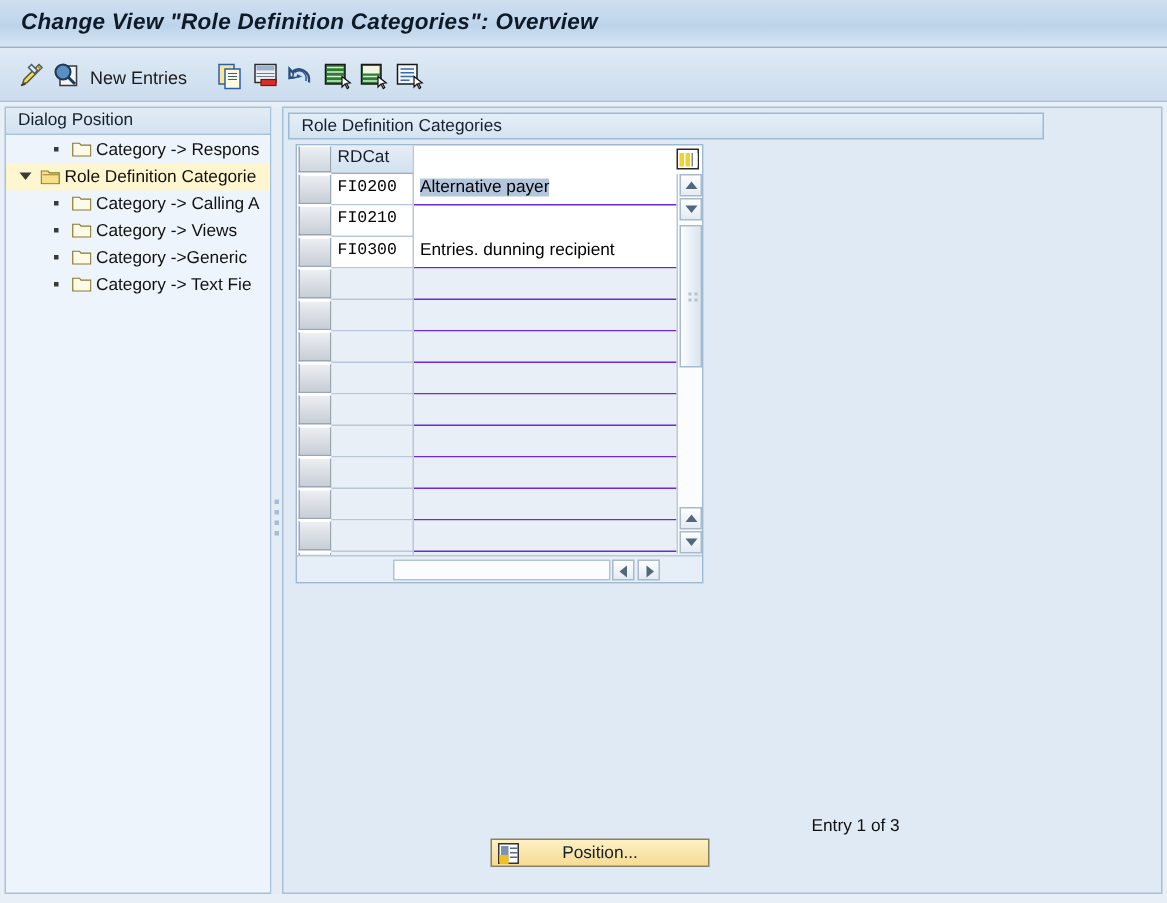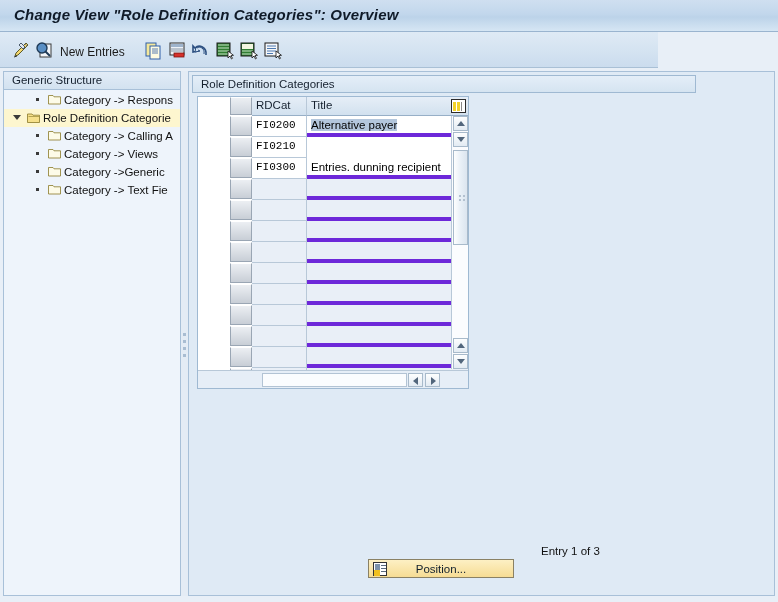--- a/index.html
+++ b/index.html
@@ -20,21 +20,21 @@
     box-sizing:border-box;
   }
   .titlebar .ttxt{
     position:absolute;left:14px;top:6px;
     font-size:15px;font-weight:bold;font-style:italic;
     color:#0f1a28;letter-spacing:.2px;white-space:nowrap;
   }
 
   
   .toolbar{
-    position:absolute;left:0;top:32px;width:658px;height:36px;
+    position:absolute;left:0;top:32px;width:778px;height:36px;
     background:linear-gradient(to bottom,#dfeaf5 0%,#d4e3f1 55%,#cbdcee 100%);
     border-bottom:1px solid #a9c0d6;
     box-sizing:border-box;
     padding-left:20px;
   }
   .tb-ico{position:absolute;top:8px;width:20px;height:20px;cursor:pointer;}
   .newentries{
     position:absolute;left:60px;top:13px;font-size:12px;color:#1b1b1b;white-space:nowrap;cursor:pointer;
   }
   .watermark{
@@ -91,37 +91,37 @@
     background:linear-gradient(to bottom,#e4eef8,#d5e4f1);
     border:1px solid #9fb9d2;box-sizing:border-box;
     font-size:11.5px;color:#15202e;padding:2px 0 0 8px;white-space:nowrap;
   }
 
   
   .grid{
     position:absolute;left:8px;top:24px;width:272px;height:293px;
     background:#fff;border:1px solid #9fb9d2;box-sizing:border-box;
   }
-  .grid-scroll{position:absolute;left:0;top:0;right:0;bottom:0;overflow:hidden;margin-left:31px;}
+  .grid-scroll{position:absolute;left:0;top:0;right:0;bottom:0;overflow:hidden;}
   .gr{position:relative;height:21px;box-sizing:border-box;display:flex;}
   .gr .selbox{
     width:22px;height:20px;flex:0 0 22px;
     background:linear-gradient(to bottom,#eceff3,#c8ced6);
     border:1px solid #9aa6b4;border-top:1px solid #fff;box-sizing:border-box;
     margin:0 0 0 1px;cursor:pointer;
   }
   .gr .c-rdcat{
     width:55px;flex:0 0 55px;box-sizing:border-box;
     border-right:1px solid #b8c8d8;border-bottom:1px solid #b8c8d8;
     font-family:"Liberation Mono", monospace;font-size:11px;
     padding:3px 0 0 4px;background:#fff;white-space:nowrap;
   }
   .gr .c-title{
     flex:1 1 auto;box-sizing:border-box;
-    border-bottom:4px solid #6d28d9;
+    border-bottom:1px solid #6d28d9;
     font-size:11.5px;padding:3px 0 0 4px;background:#fff;white-space:nowrap;overflow:hidden;
   }
   .gr.hdr{height:19px;}
   .gr.hdr .selbox{
     height:18px;background:linear-gradient(to bottom,#eceff3,#cfd6de);
   }
   .gr.hdr .c-rdcat,.gr.hdr .c-title{
     background:linear-gradient(to bottom,#e6eef7,#d2e1ef);
     border-bottom:1px solid #97afc7;
     font-family:"Liberation Sans", sans-serif;font-size:11.5px;color:#15202e;
@@ -178,21 +178,21 @@
   }
   .hsb .hb .ar{position:absolute;top:3px;width:0;height:0;
     border-top:4px solid transparent;border-bottom:4px solid transparent;}
   .hsb .hb .ar.l{left:4px;border-right:5px solid #52667c;}
   .hsb .hb .ar.r{left:5px;border-left:5px solid #52667c;}
 
   
   .pos-btn{
     position:absolute;left:138px;top:487px;width:146px;height:19px;
     background:linear-gradient(to bottom,#fdf0c4,#f6dc94);
-    border:1px solid #8a8164;box-sizing:border-box;cursor:pointer;margin-left:41px;
+    border:1px solid #8a8164;box-sizing:border-box;cursor:pointer;
   }
   .pos-btn .plabel{
     position:absolute;left:0;right:0;top:3px;text-align:center;
     font-size:11.5px;color:#12202d;
   }
   .pos-ico{
     position:absolute;left:4px;top:2px;width:14px;height:14px;
     background:#fff;border:1px solid #333;box-sizing:border-box;
   }
   .pos-ico b{position:absolute;left:1px;top:1px;width:5px;height:10px;background:#7d92ab;display:block;}
@@ -265,21 +265,21 @@
       <rect x="2" y="3" width="13" height="13" fill="#f4f7fa" stroke="#1a1a1a" stroke-width="1"></rect>
       <path d="M4 6h9M4 8.5h9M4 11h9M4 13.5h6" stroke="#3a6aa8" stroke-width=".9"></path>
       <path d="M13 11 L13 18 L15 16 L16.5 19 L17.5 18.3 L16 15.6 L18.5 15.3 Z" fill="#fff" stroke="#111" stroke-width=".8"></path>
     </svg>
 
     <div class="wm-ring"></div>
     <div class="watermark">www.tutorialkart.com</div>
   </div>
 
   <div class="tree-panel">
-    <div class="tree-head">Generic Structure</div>
+    <div class="tree-head">Dialog Position</div>
     <div class="tree-body">
 
       <div class="tnode child">
         <span class="bullet"></span>
         <svg class="folder" viewBox="0 0 13 11">
           <path d="M0.5 1.5 L5 1.5 L6 2.8 L12.5 2.8 L12.5 10 L0.5 10 Z" fill="#fdfbe8" stroke="#8a7a2a" stroke-width=".8"></path>
         </svg>
         <span class="tlabel">Category -&gt; Respons</span>
       </div>
 
@@ -337,21 +337,20 @@
   <div class="main-panel">
 
     <div class="group-head">Role Definition Categories</div>
 
     <div class="grid">
       <div class="grid-scroll">
 
         <div class="gr hdr">
           <div class="selbox"></div>
           <div class="c-rdcat">RDCat</div>
-          <div class="c-title">Title</div>
         </div>
 
         <div class="gr">
           <div class="selbox"></div>
           <div class="c-rdcat">FI0200</div>
           <div class="c-title"><span class="sel-hl">Alternative payer</span></div>
         </div>
 
         <div class="gr">
           <div class="selbox"></div>

